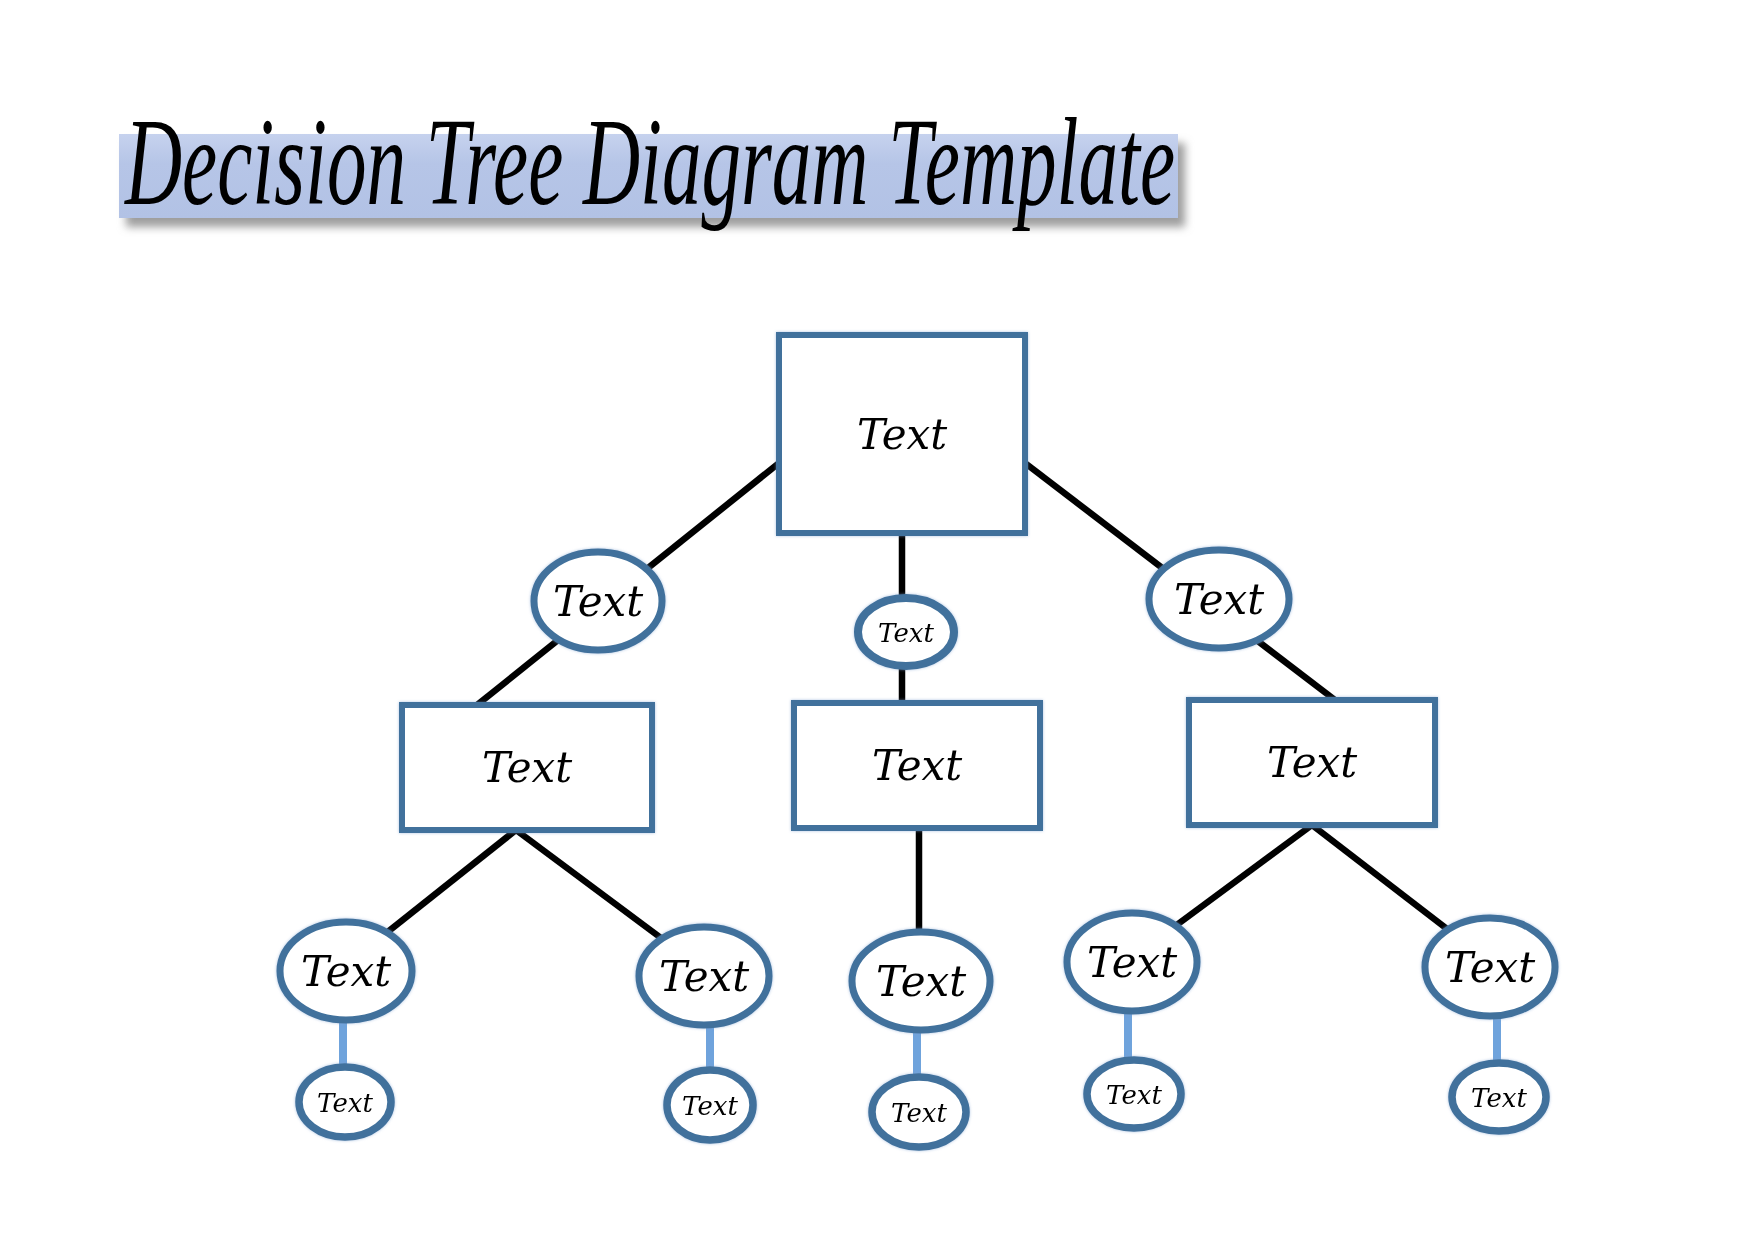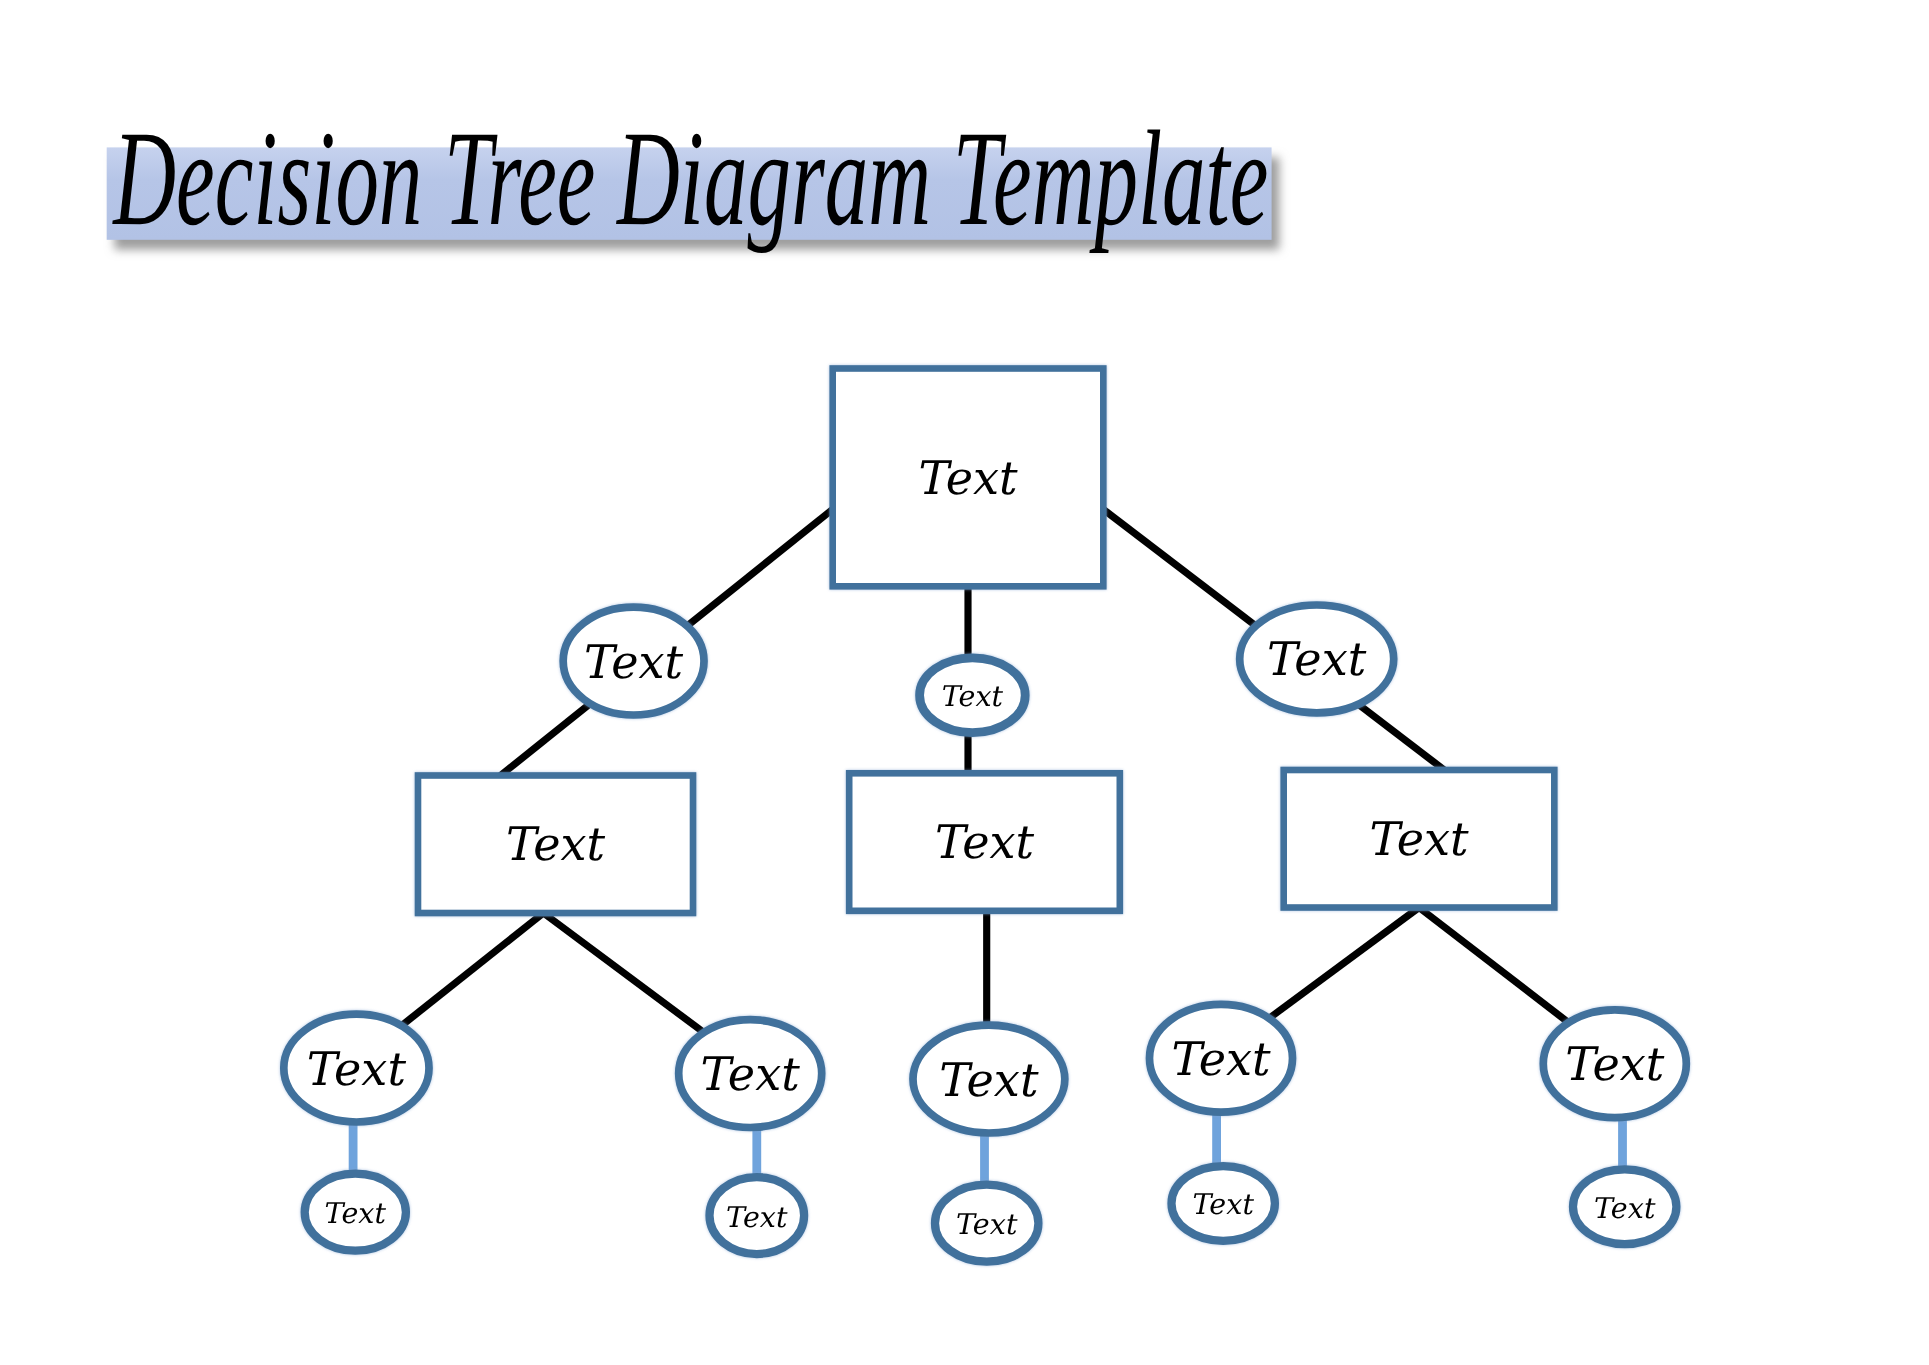--- a/index.html
+++ b/index.html
@@ -9,20 +9,21 @@
     width: 1754px;
     height: 1241px;
     overflow: hidden;
     font-family: "Liberation Serif", serif;
   }
   .stage {
     position: relative;
     width: 1443px;
     height: 1241px;
     background: #ffffff;
+    padding-left: 22px;
   }
   svg { display: block; }
   .node-shape {
     fill: #ffffff;
     stroke: #41719c;
   }
   .node-layer { filter: drop-shadow(0 0 1.5px rgba(130, 165, 210, 0.65)); }
   .conn-black { stroke: #000000; stroke-width: 6.5; }
   .conn-blue  { stroke: #6fa3dc; stroke-width: 8; }
   .node-text {

